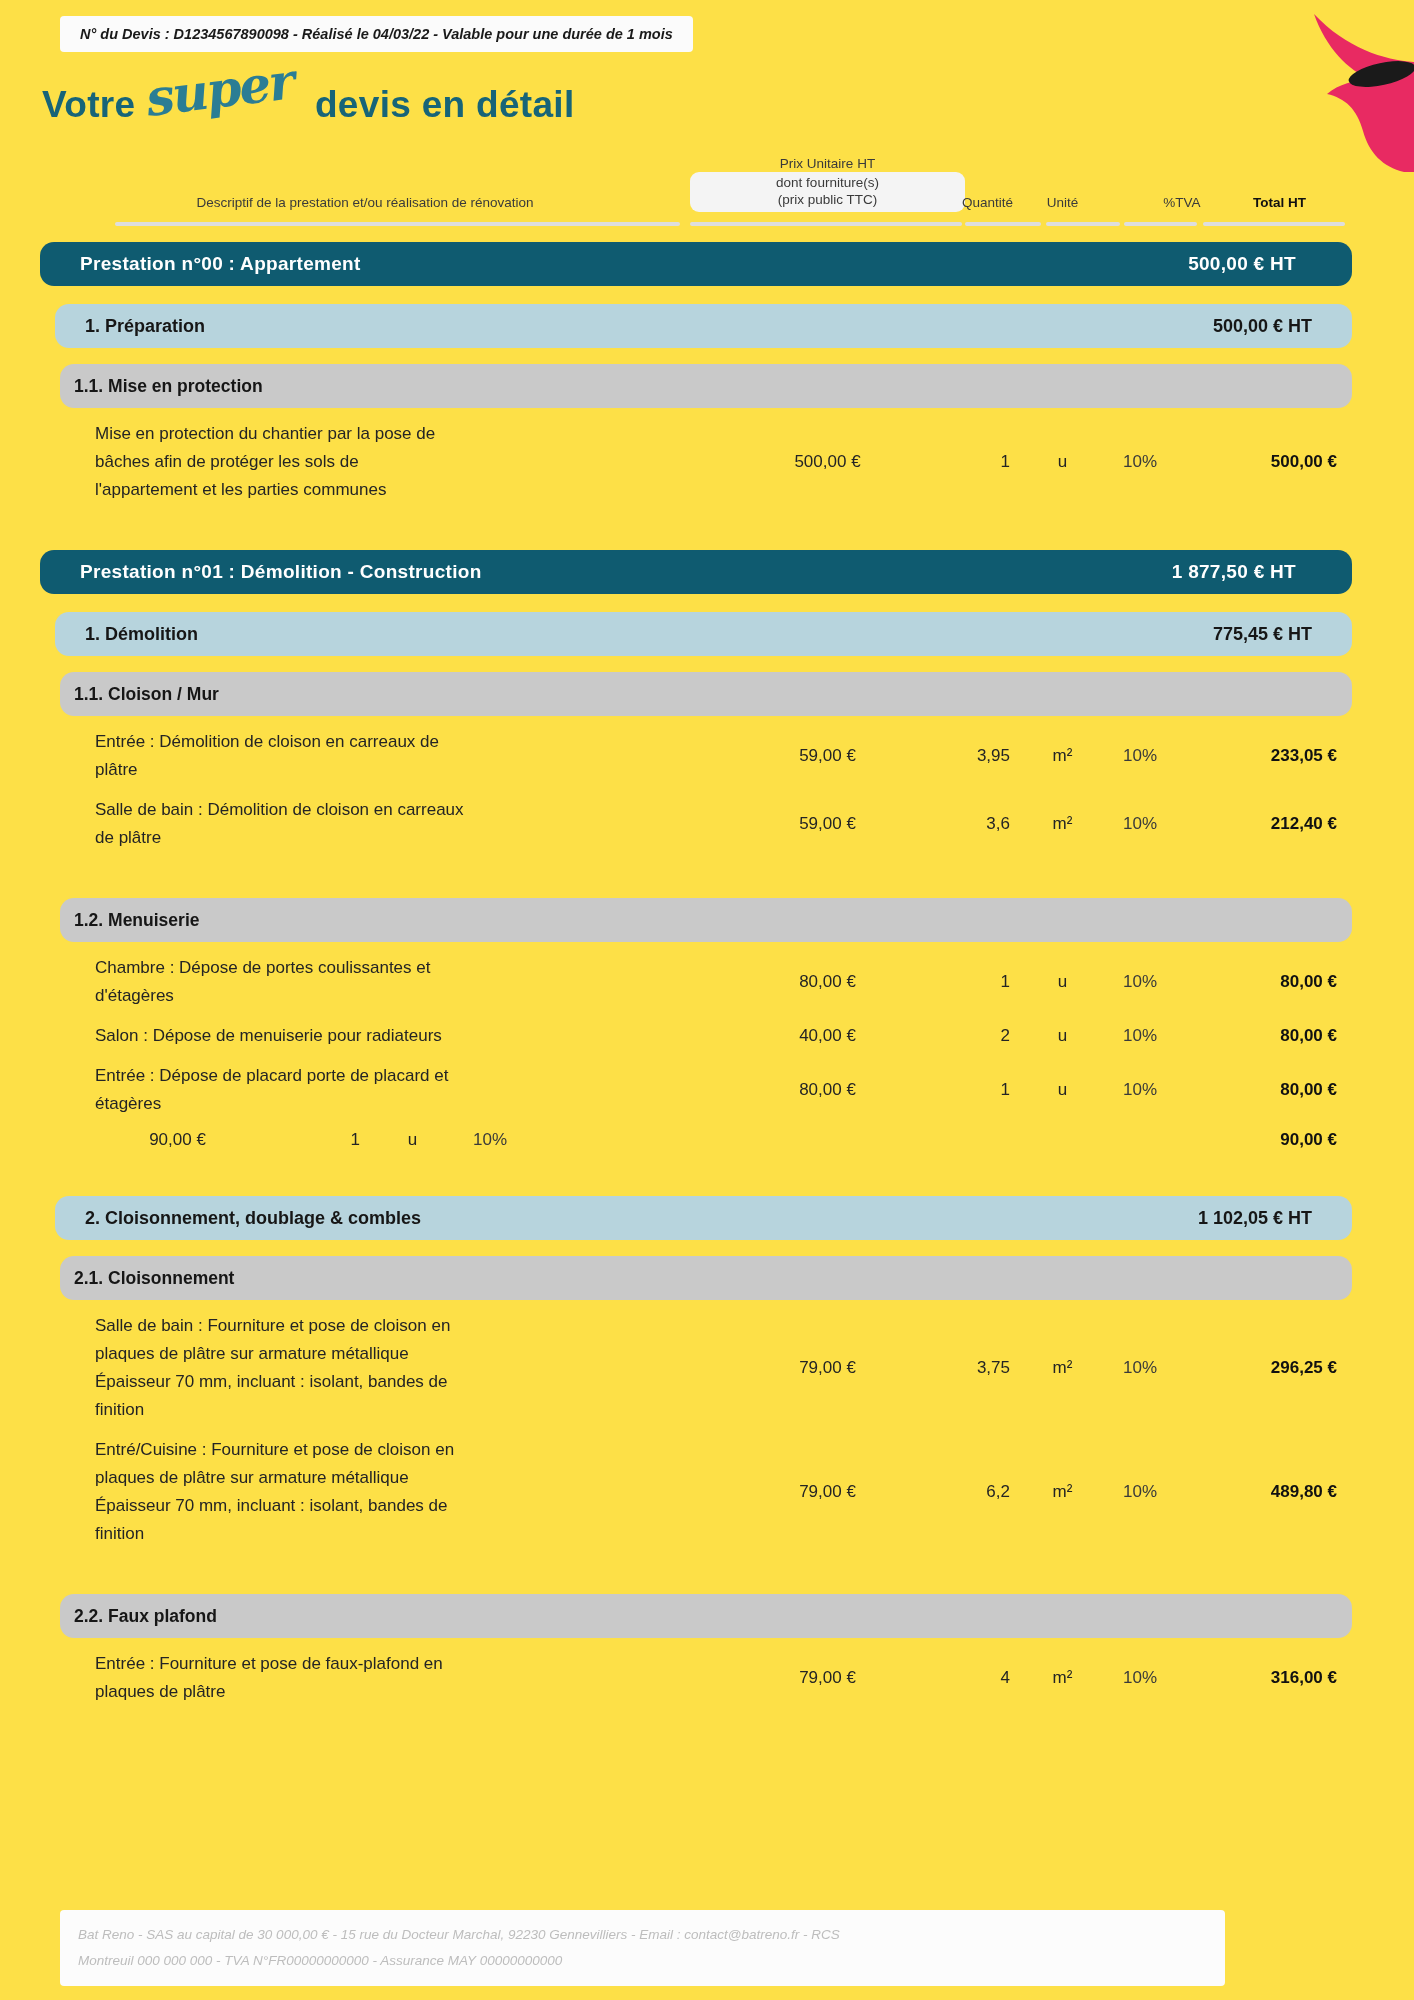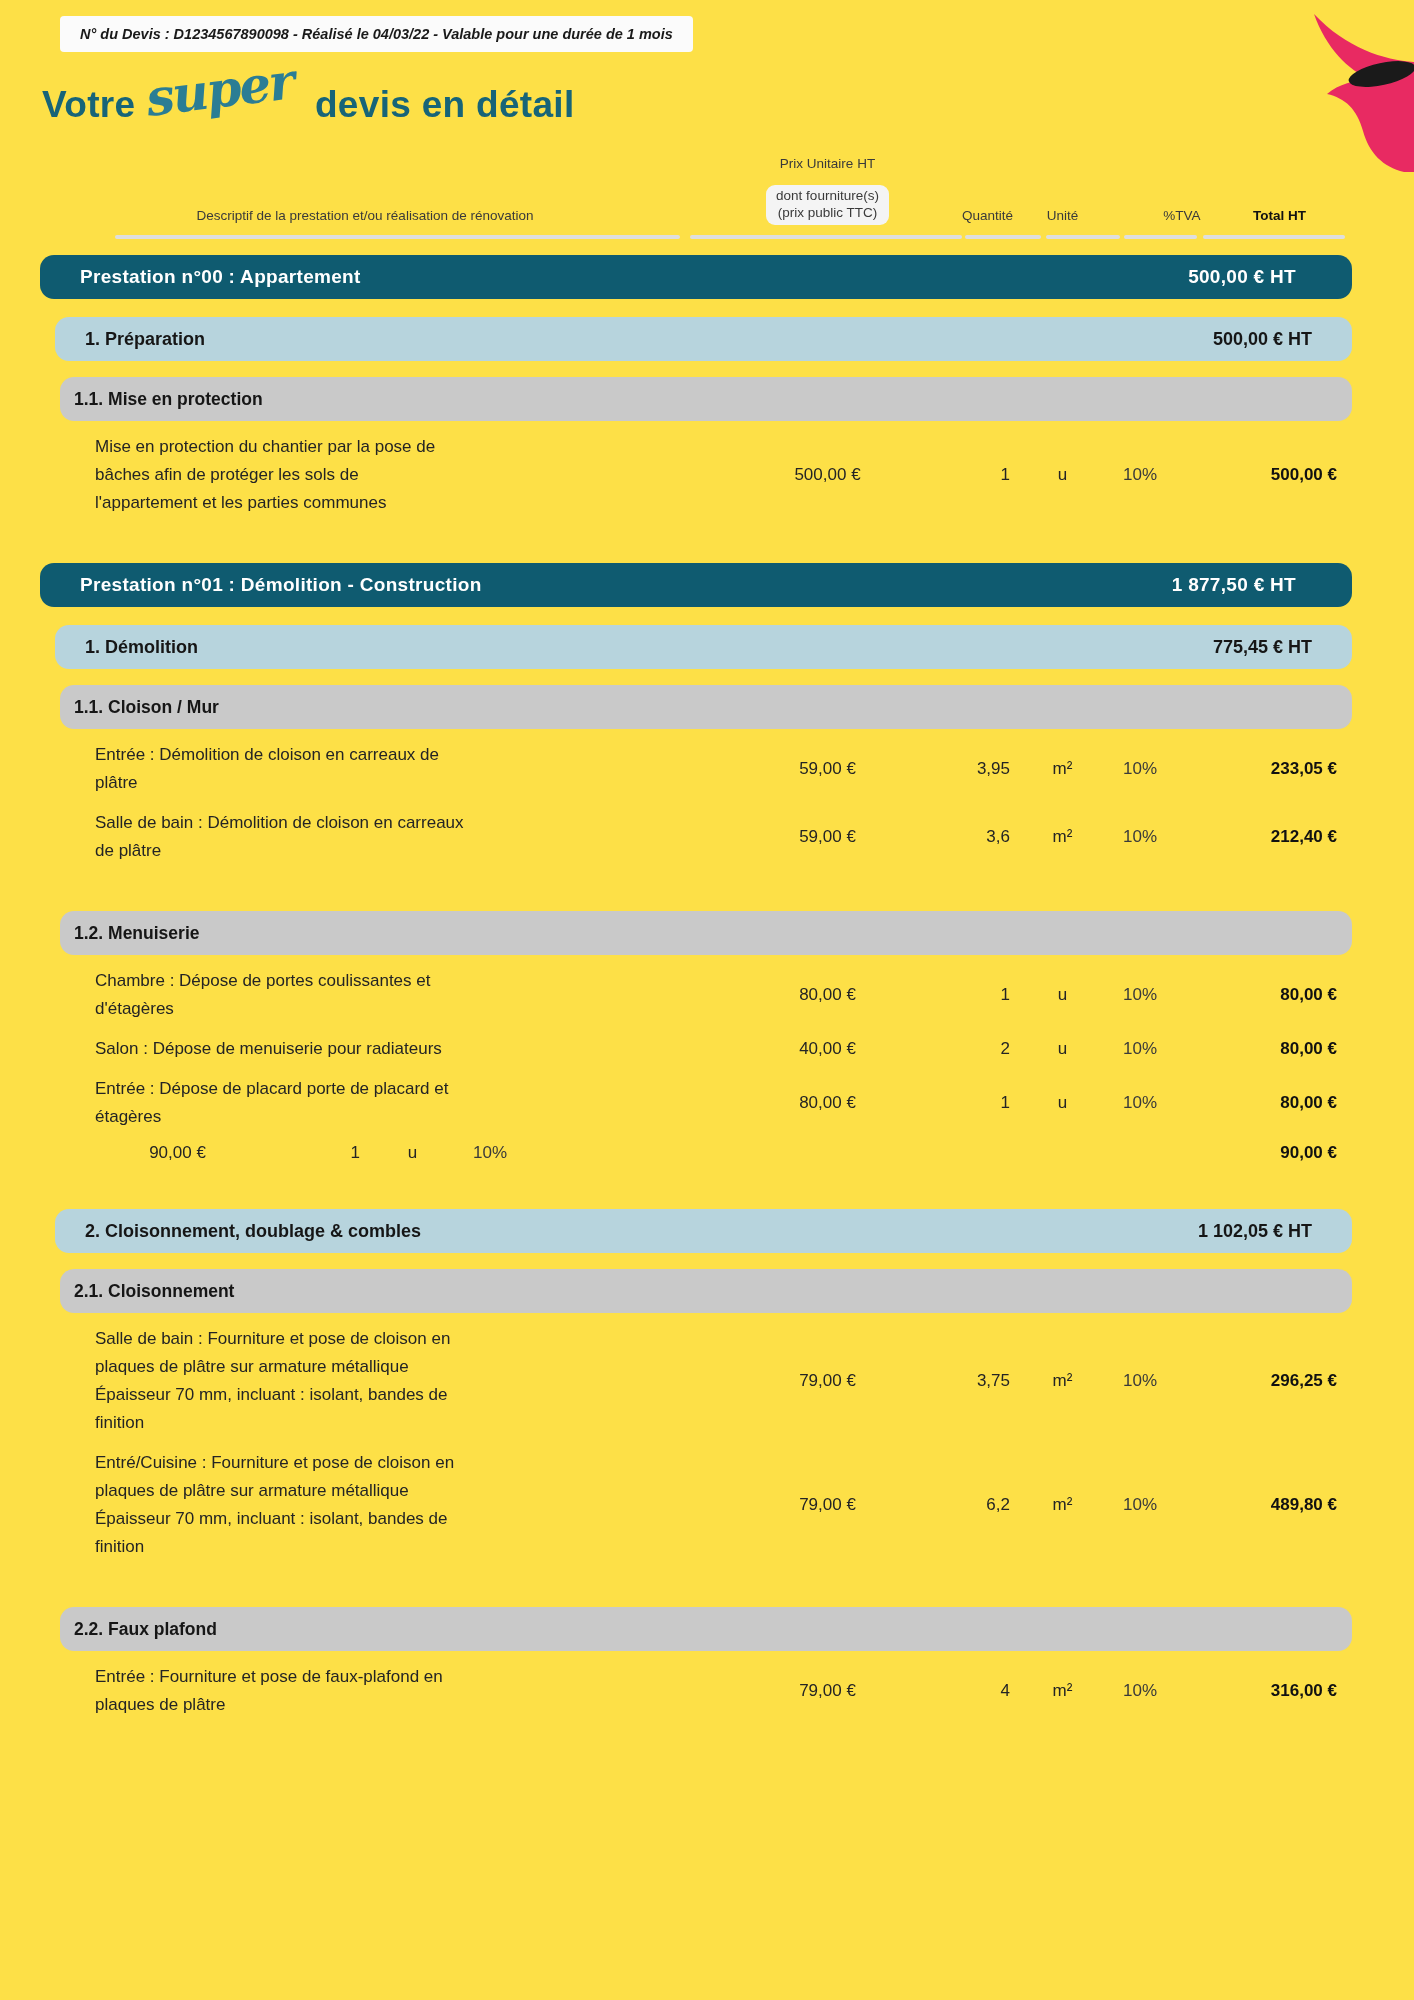--- a/index.html
+++ b/index.html
@@ -21,21 +21,21 @@
   .title-row { margin:18px 0 0 42px; display:flex; align-items:baseline; height:72px; }
   .title-main { font-size:37px; font-weight:800; color:#176478; letter-spacing:.3px; }
   .title-script {
     font-family:"DejaVu Serif",serif; font-style:italic; font-weight:700;
     font-size:50px; color:#2b7d94; margin:0 20px 0 12px;
     transform:rotate(-7deg) translateY(-10px); display:inline-block; letter-spacing:-2px;
   }
   
   .thead { display:flex; align-items:flex-end; margin:14px 0 0 40px; width:1312px; font-size:13.5px; color:#3a3a3a; }
   .th-desc  { width:650px; text-align:center; padding-bottom:2px; }
-  .th-price { width:275px; text-align:center; display:flex; flex-direction:column; align-items:center; gap:14px; }
+  .th-price { width:275px; text-align:center; display:flex; flex-direction:column; gap:1px; }
   .th-price-pill { background:#f4f4f4; border-radius:9px; padding:2px 10px 4px; line-height:17px; }
   .th-qty   { width:45px;  display:flex; justify-content:center; white-space:nowrap; padding-bottom:2px; }
   .th-unit  { width:105px; text-align:center; white-space:nowrap; padding-bottom:2px; }
   .th-tva   { width:50px;  display:flex; justify-content:center; white-space:nowrap; padding-bottom:2px;margin-left:42px; }
   .th-total { flex:1; text-align:center; font-weight:700; color:#111; padding-bottom:2px; }
   
   .underlines { position:relative; margin:10px 0 0 40px; width:1312px; height:4px; }
   .underlines span { position:absolute; top:0; height:4px; border-radius:2px; background:#dedede; }
   .u1 { left:75px;   width:565px; }
   .u2 { left:650px;  width:272px; }
@@ -264,14 +264,16 @@
           <div class="c-qty">4</div>
           <div class="c-unit">m²</div>
           <div class="c-tva">10%</div>
           <div class="c-total">316,00 €</div>
         </div>
       </div>
     </section>
 
   </div>
 
+  <div class="footer">Bat Reno - SAS au capital de 30 000,00 € - 15 rue du Docteur Marchal, 92230 Gennevilliers - Email : contact@batreno.fr - RCS
+Montreuil 000 000 000 - TVA N°FR00000000000 - Assurance MAY 00000000000</div>
 
 </div>
 
 </body></html>

